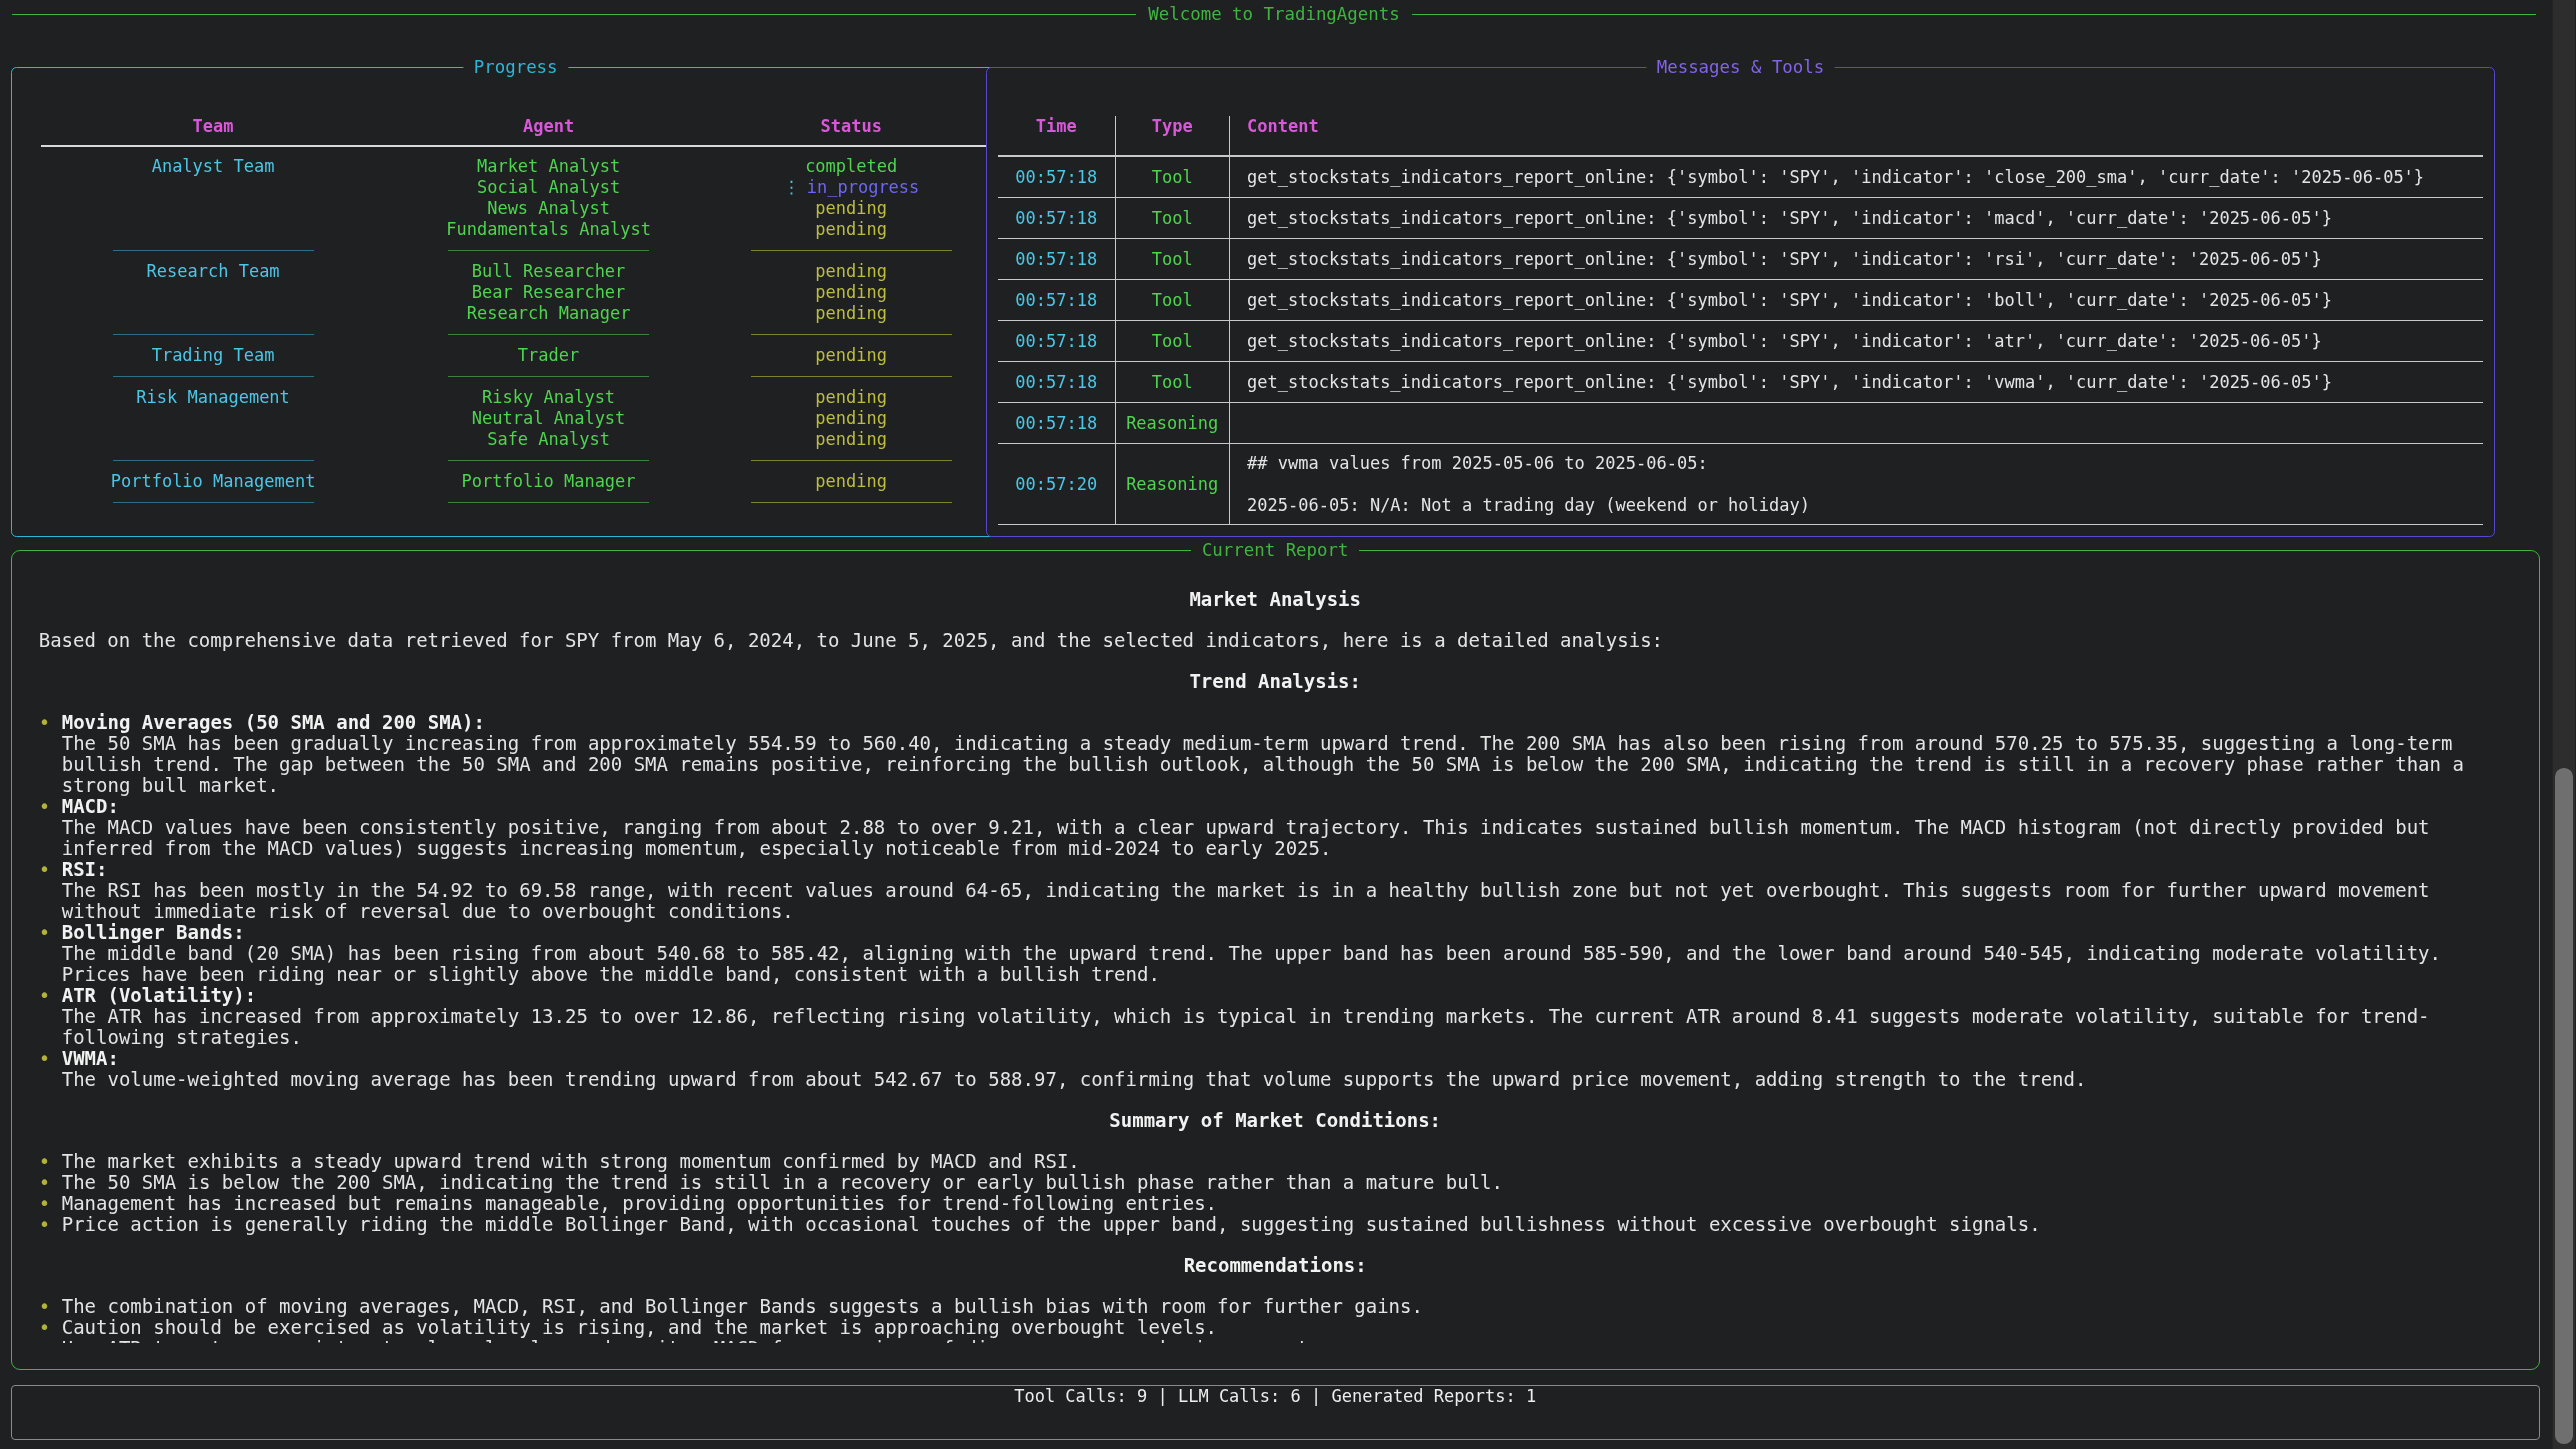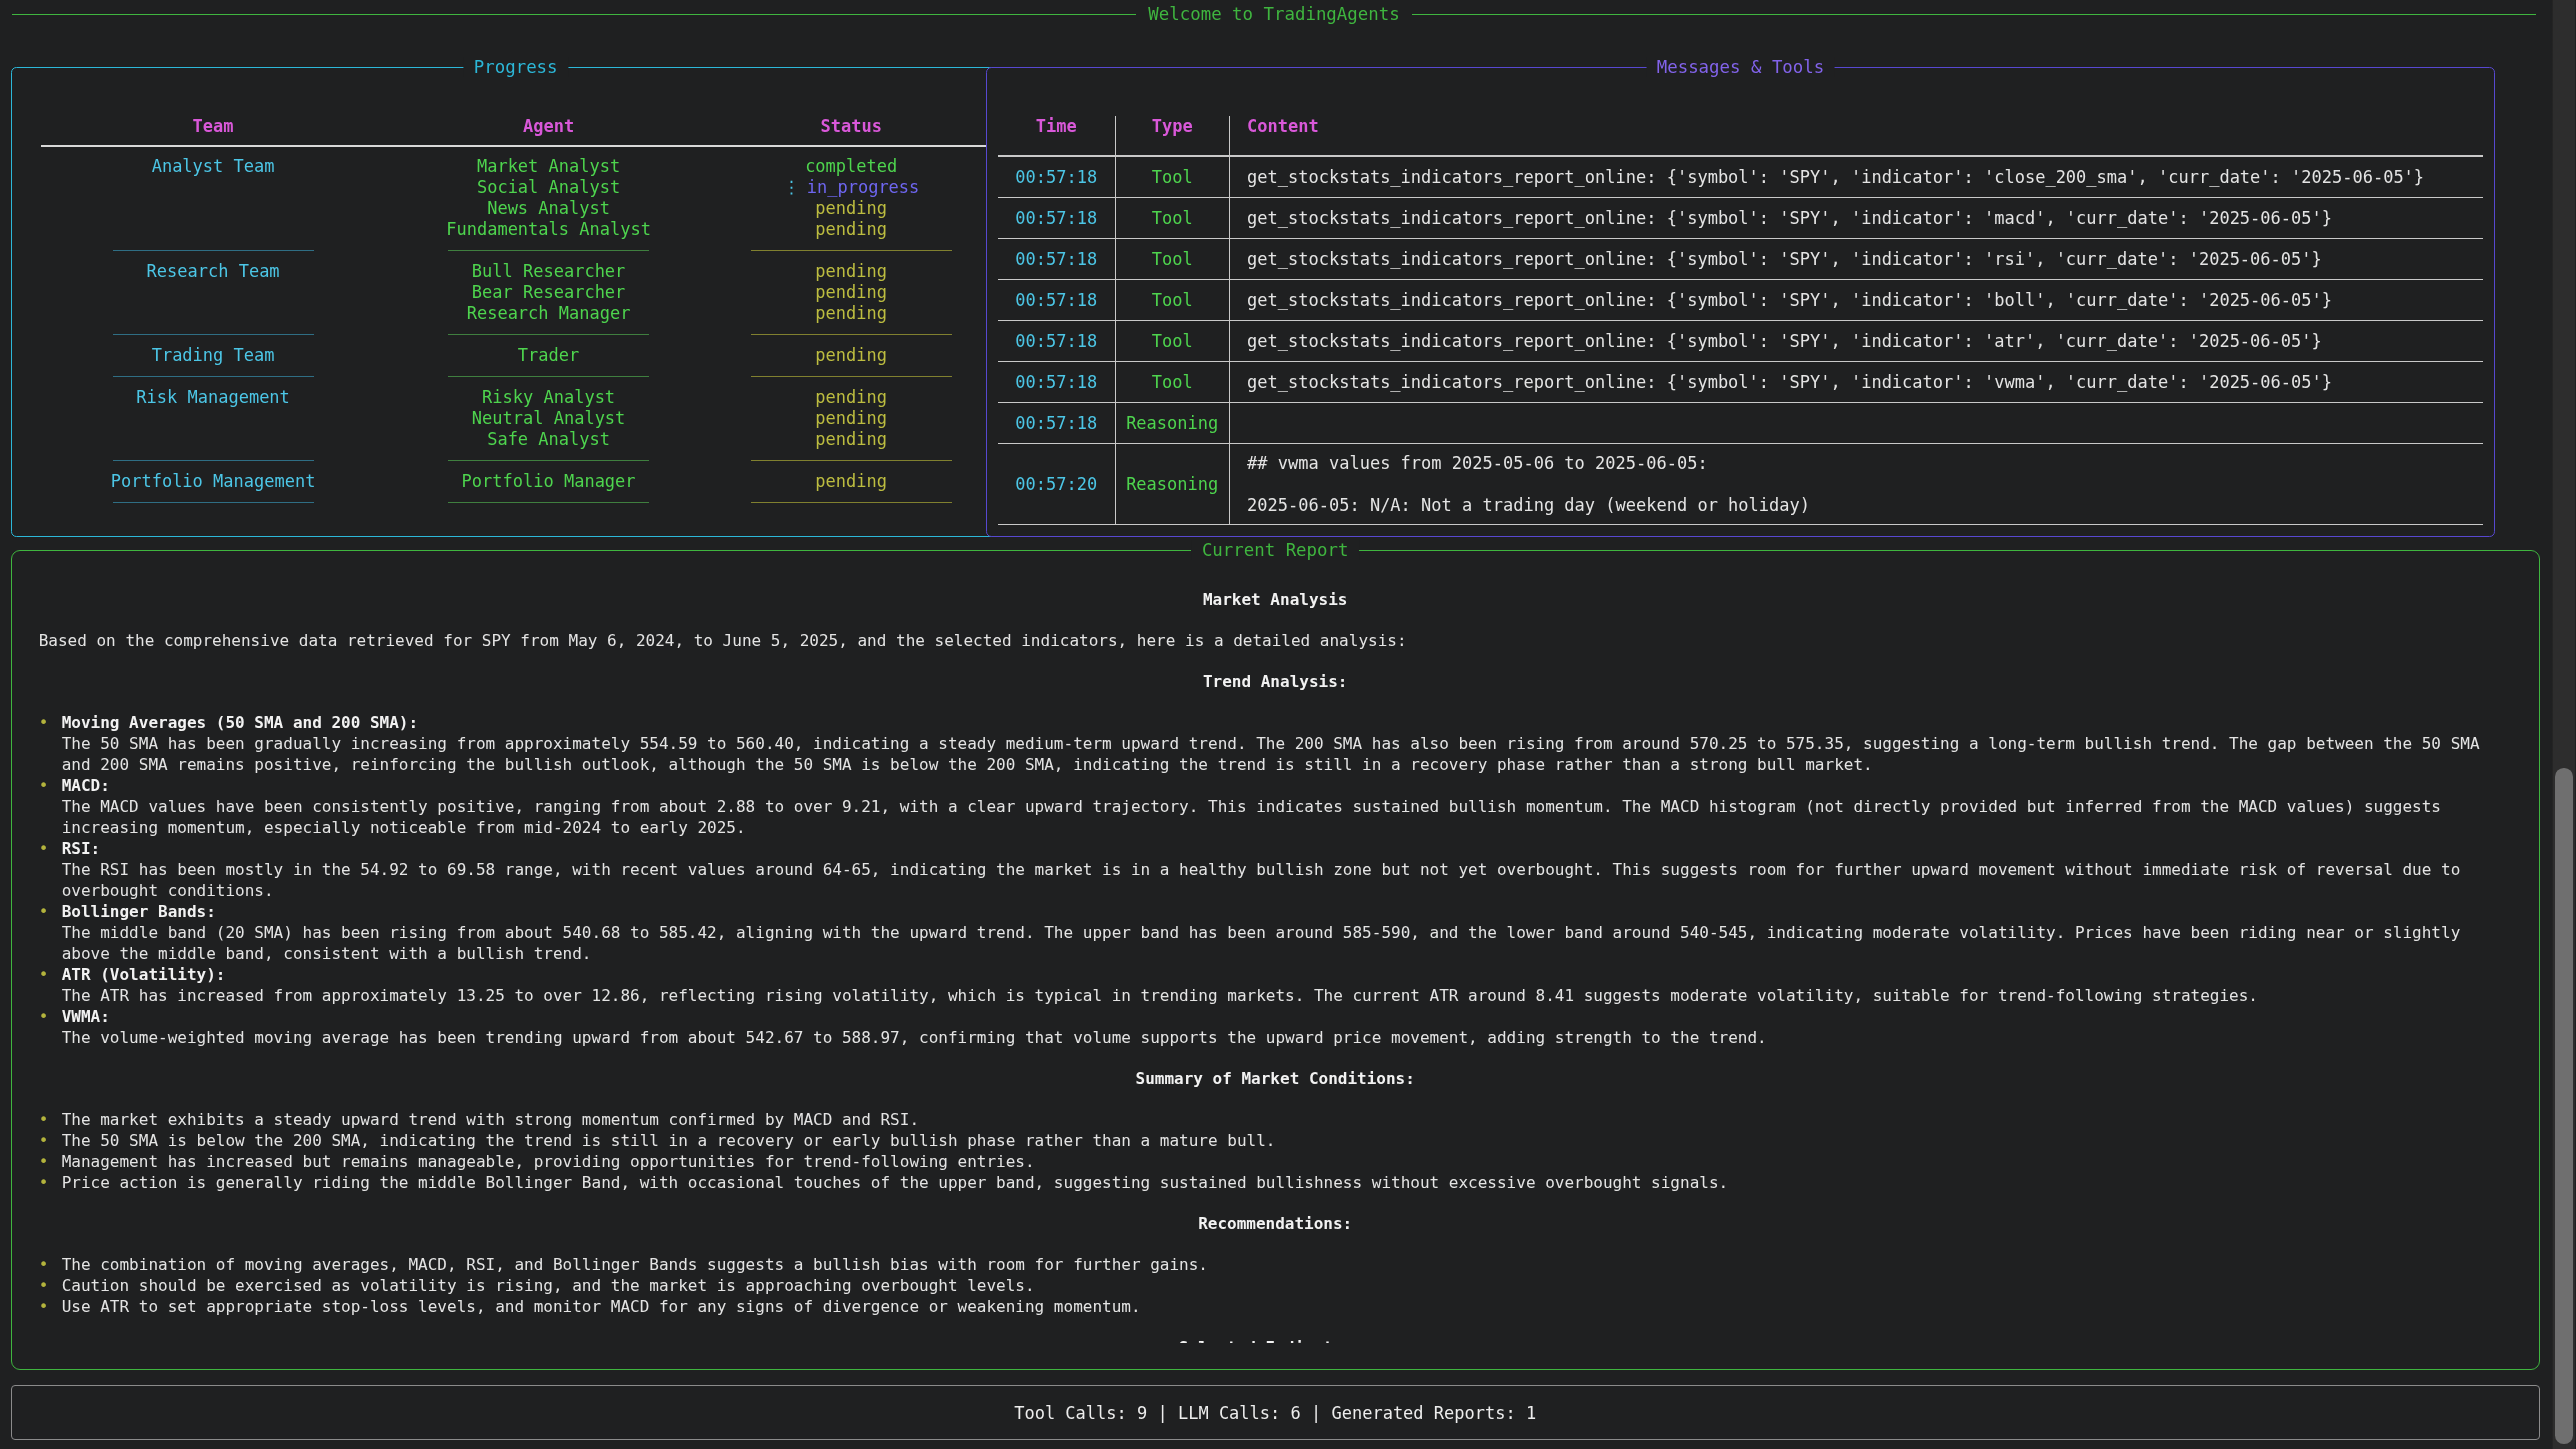--- a/index.html
+++ b/index.html
@@ -57,34 +57,34 @@
   .mhead .h-content{padding-left:17.4px;}
   .mrow{display:grid;grid-template-columns:118px 114px 1fr;border-bottom:1.3px solid var(--tableLine);}
   .mrow .mtime{color:var(--cyanText);border-right:1.3px solid var(--tableLine);
                display:flex;align-items:center;justify-content:center;}
   .mrow .mtype{color:var(--agentGreen);border-right:1.3px solid var(--tableLine);
                display:flex;align-items:center;justify-content:center;}
   .mrow .mcontent{padding:8.7px 6.7px 8.7px 17.4px;display:flex;flex-direction:column;justify-content:center;
                   min-height:40px;line-height:21px;color:var(--text);}
   .cline{white-space:pre-wrap;}
   
-  .rbody{padding:23px 27px 0;font-size:16px;line-height:21px;height:792px;overflow:hidden;}
+  .rbody{padding:23px 27px 0;font-size:19px;line-height:21px;height:792px;overflow:hidden;}
   .rheading{font-weight:bold;text-align:center;margin:20px 0;color:#f2f2f2;}
   .rheading.first{margin-top:14.8px;}
   .rintro{color:var(--text);}
   .bullets{margin:0;}
   .bitem{display:flex;}
   .bmark{width:23px;flex:none;color:var(--olive);}
   .btext{flex:1;}
   .btitle{font-weight:bold;color:#f2f2f2;}
   .bbody{color:var(--text);}
   
   #stats{position:absolute;left:10.7px;top:1385px;width:2529px;height:55px;
          border:1.3px solid var(--greyBorder);border-radius:4px;
-         display:flex;align-items:center;justify-content:center;font-size:17px;color:#ededed;}
+         display:flex;align-items:flex-start;justify-content:center;font-size:17px;color:#ededed;}
   
   #scroll-track{position:absolute;right:1.3px;top:0;width:23px;height:1449px;background:var(--track);
                 border-left:1.3px solid #242424;}
   #scroll-thumb{position:absolute;left:2.7px;width:17.4px;top:768px;height:676px;
                 background:var(--thumb);border-radius:8.7px;}
 </style>
 </head>
 <body>
 
 <div class="rule">

